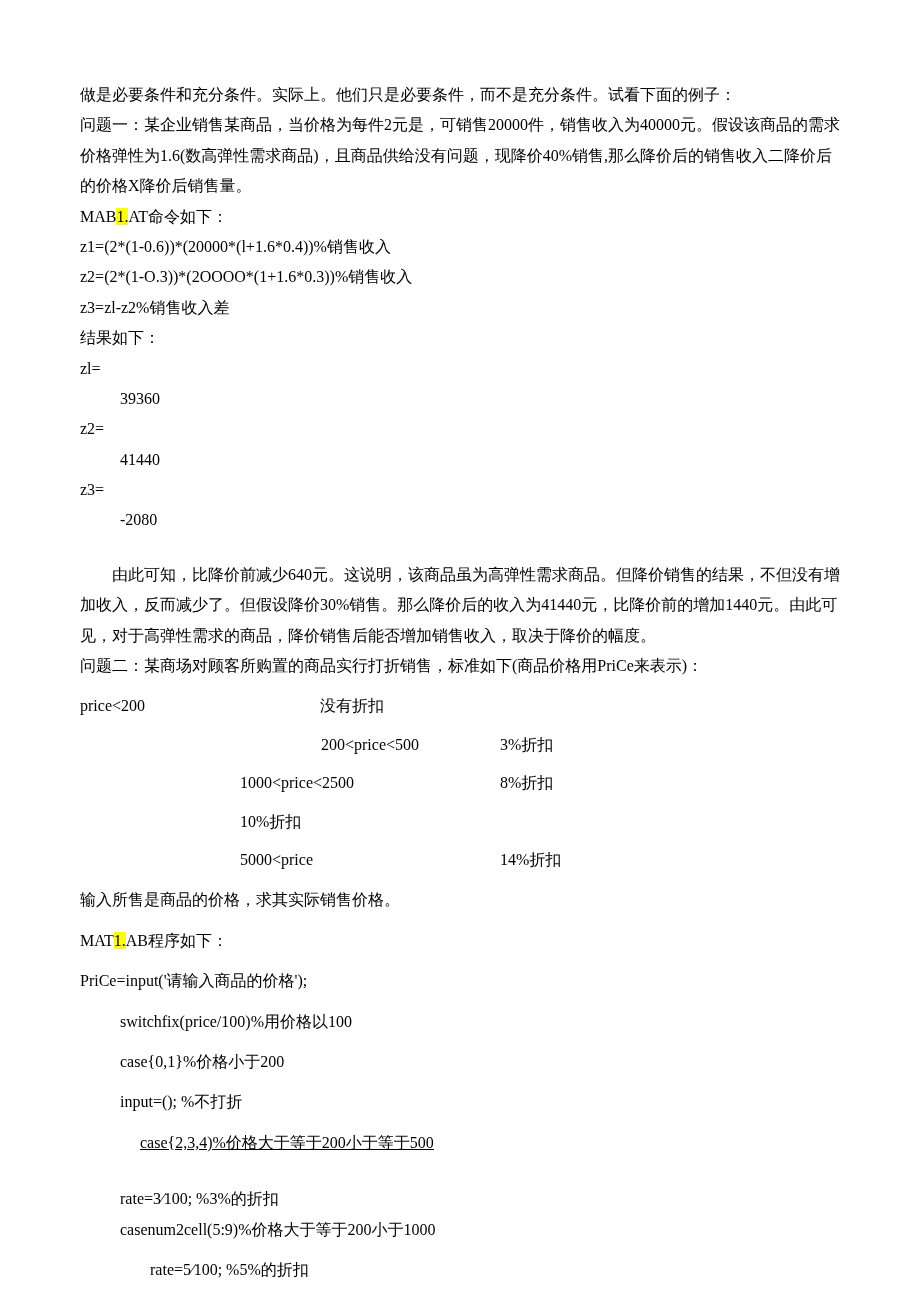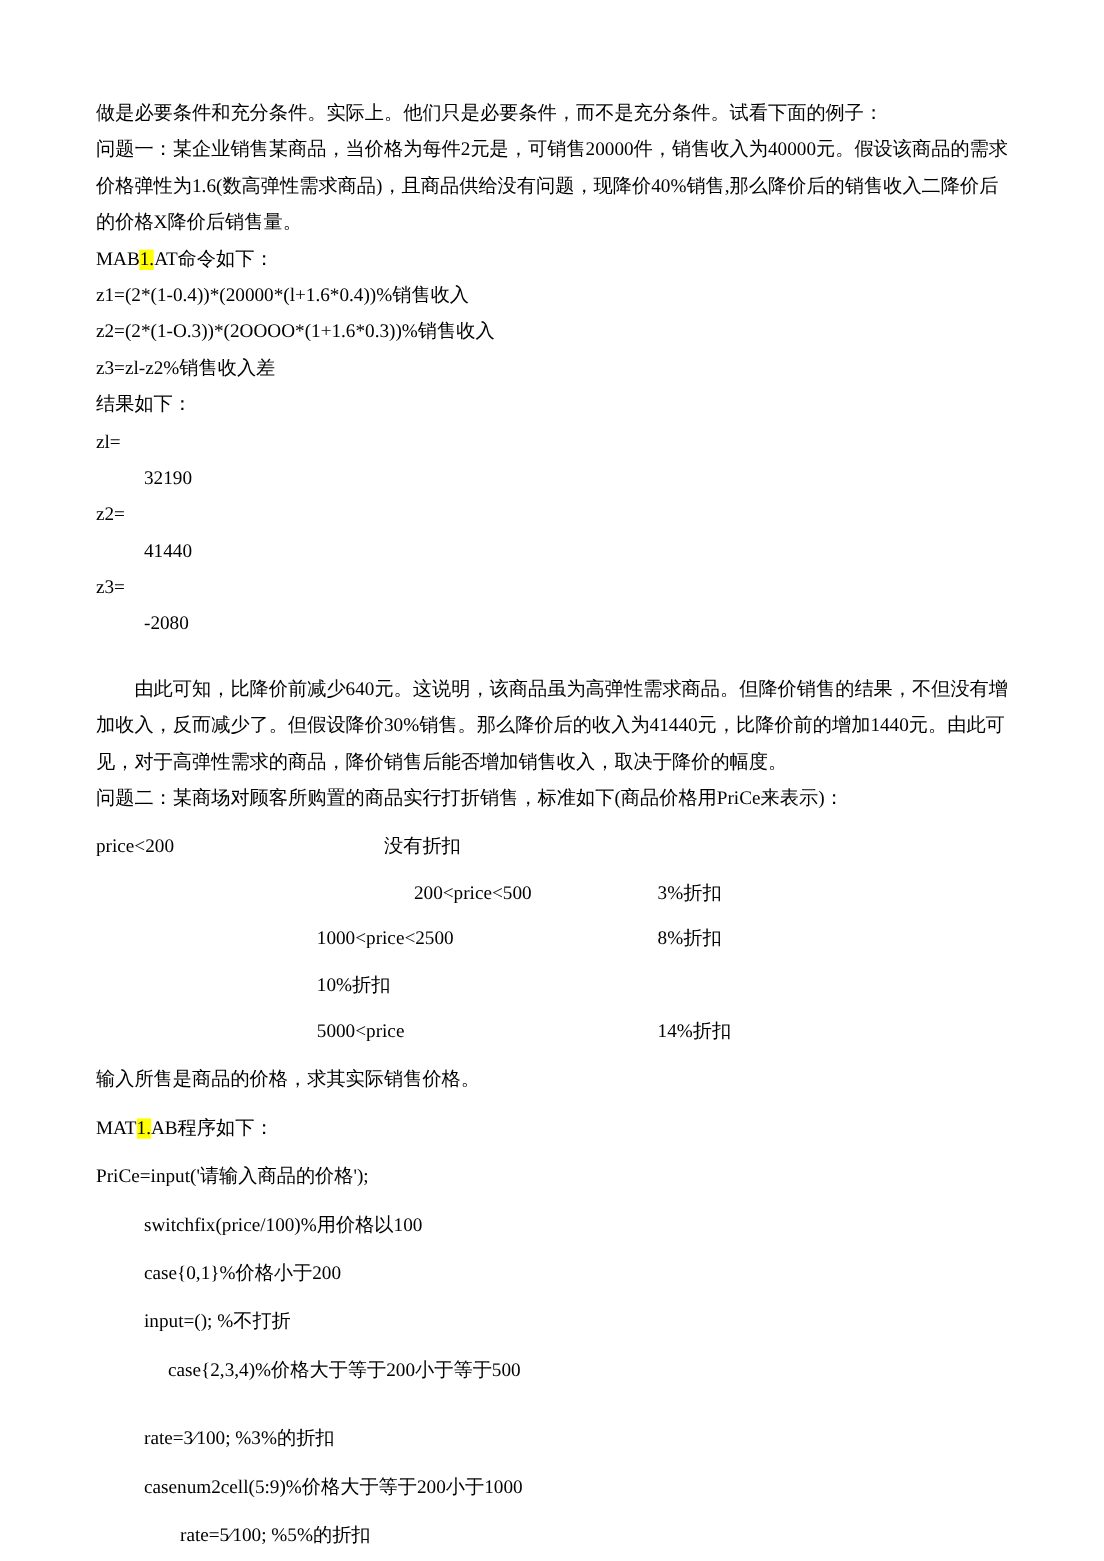--- a/index.html
+++ b/index.html
@@ -12,40 +12,40 @@
     background: #fff;
     width: 920px;
     box-sizing: border-box;
   }
   .para { margin: 0; }
   .indent { text-indent: 2em; margin-top: 24px; }
   .hl { background: #ffff00; }
   .table-area { margin: 10px 0; }
   .row1 { display: flex; }
   .row1 .c1 { width: 240px; }
-  .row { display: flex; margin: 8px 0; gap: 24px; }
+  .row { display: flex; margin: 8px 0; }
   .row .spacer { width: 160px; }
   .row .col-a { width: 260px; }
   .row .col-b { width: 200px; }
   .code-indent { padding-left: 40px; }
-  .code-indent2 { padding-left: 60px; }
+  .code-indent2 { padding-left: 60px; text-decoration: underline; }
   .code-indent3 { padding-left: 70px; }
 </style>
 </head>
 <body>
 
 <p class="para">做是必要条件和充分条件。实际上。他们只是必要条件，而不是充分条件。试看下面的例子：</p>
 <p class="para">问题一：某企业销售某商品，当价格为每件2元是，可销售20000件，销售收入为40000元。假设该商品的需求价格弹性为1.6(数高弹性需求商品)，且商品供给没有问题，现降价40%销售,那么降价后的销售收入二降价后的价格X降价后销售量。</p>
 <p class="para"><span>MAB</span><span class="hl">1.</span><span>AT命令如下：</span></p>
-<p class="para">z1=(2*(1-0.4))*(20000*(l+1.6*0.4))%销售收入</p>
+<p class="para">z1=(2*(1-0.6))*(20000*(l+1.6*0.4))%销售收入</p>
 <p class="para">z2=(2*(1-O.3))*(2OOOO*(1+1.6*0.3))%销售收入</p>
 <p class="para">z3=zl-z2%销售收入差</p>
 <p class="para">结果如下：</p>
 <p class="para">zl=</p>
-<p class="para code-indent">32190</p>
+<p class="para code-indent">39360</p>
 <p class="para">z2=</p>
 <p class="para code-indent">41440</p>
 <p class="para">z3=</p>
 <p class="para code-indent">-2080</p>
 <p class="para indent">由此可知，比降价前减少640元。这说明，该商品虽为高弹性需求商品。但降价销售的结果，不但没有增加收入，反而减少了。但假设降价30%销售。那么降价后的收入为41440元，比降价前的增加1440元。由此可见，对于高弹性需求的商品，降价销售后能否增加销售收入，取决于降价的幅度。</p>
 <p class="para">问题二：某商场对顾客所购置的商品实行打折销售，标准如下(商品价格用PriCe来表示)：</p>
 
 <div class="table-area">
   <div class="row1">
     <div class="c1">price&lt;200</div>
@@ -73,14 +73,14 @@
 </div>
 
 <p class="para">输入所售是商品的价格，求其实际销售价格。</p>
 <p class="para" style="margin-top:10px"><span>MAT</span><span class="hl">1.</span><span>AB程序如下：</span></p>
 <p class="para" style="margin-top:10px">PriCe=input('请输入商品的价格');</p>
 <p class="para code-indent" style="margin-top:10px">switchfix(price/100)%用价格以100</p>
 <p class="para code-indent" style="margin-top:10px">case{0,1}%价格小于200</p>
 <p class="para code-indent" style="margin-top:10px">input=();      %不打折</p>
 <p class="para code-indent2" style="margin-top:10px">case{2,3,4)%价格大于等于200小于等于500</p>
 <p class="para code-indent" style="margin-top:26px">rate=3⁄100;               %3%的折扣</p>
-<p class="para code-indent" style="margin-top:10px">casenum2cell(5:9)%价格大于等于200小于1000</p>
+<p class="para code-indent" style="">casenum2cell(5:9)%价格大于等于200小于1000</p>
 <p class="para code-indent3" style="margin-top:10px">rate=5⁄100;                 %5%的折扣</p>
 
 </body></html>

